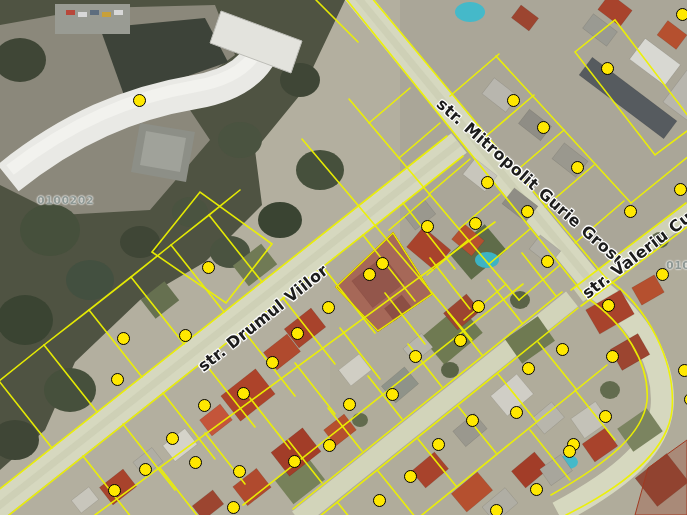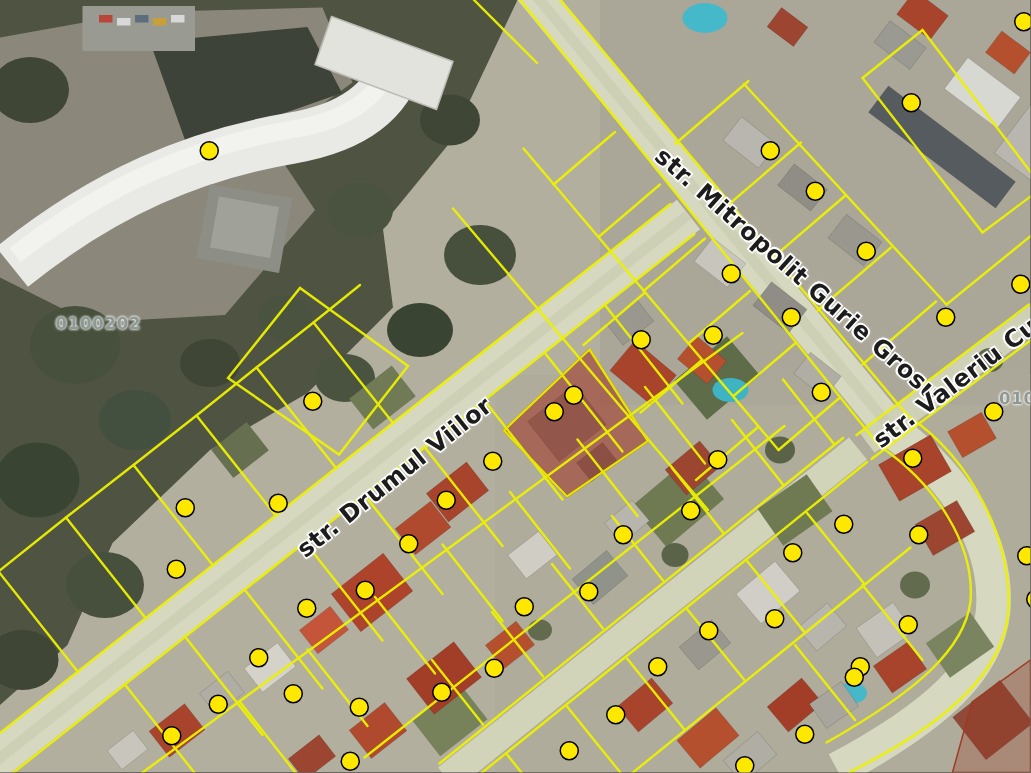--- a/index.html
+++ b/index.html
@@ -233,21 +233,21 @@
       <path d="M 556,296 L 522,253"></path>
 
       <polygon points="393,233 432,294 378,331 336,287"></polygon>
     </g>
   </svg>
 
   <div class="street-label" style="left:263px;top:318px;transform:translate(-50%,-50%) rotate(-38.5deg);">str. Drumul Viilor</div>
   <div class="street-label" style="left:532px;top:183px;transform:translate(-50%,-50%) rotate(41.3deg);">str. Mitropolit Gurie Grosu</div>
   <div class="street-label" style="left:637px;top:255px;transform:translate(-50%,-50%) rotate(-37deg);">str. Valeriu Cu</div>
 
-  <div class="cad-code" style="left:37px;top:209px;">0100202</div>
+  <div class="cad-code" style="left:37px;top:194px;">0100202</div>
   <div class="cad-code" style="left:666px;top:259px;">0101</div>
 
   <div id="markers-layer">
       <div class="marker">
 
     <div class="dot" style="left: 132.5px; top: 93.5px;"></div>
       </div>
       <div class="marker">
 
     <div class="dot" style="left: 675.5px; top: 7.5px;"></div>

